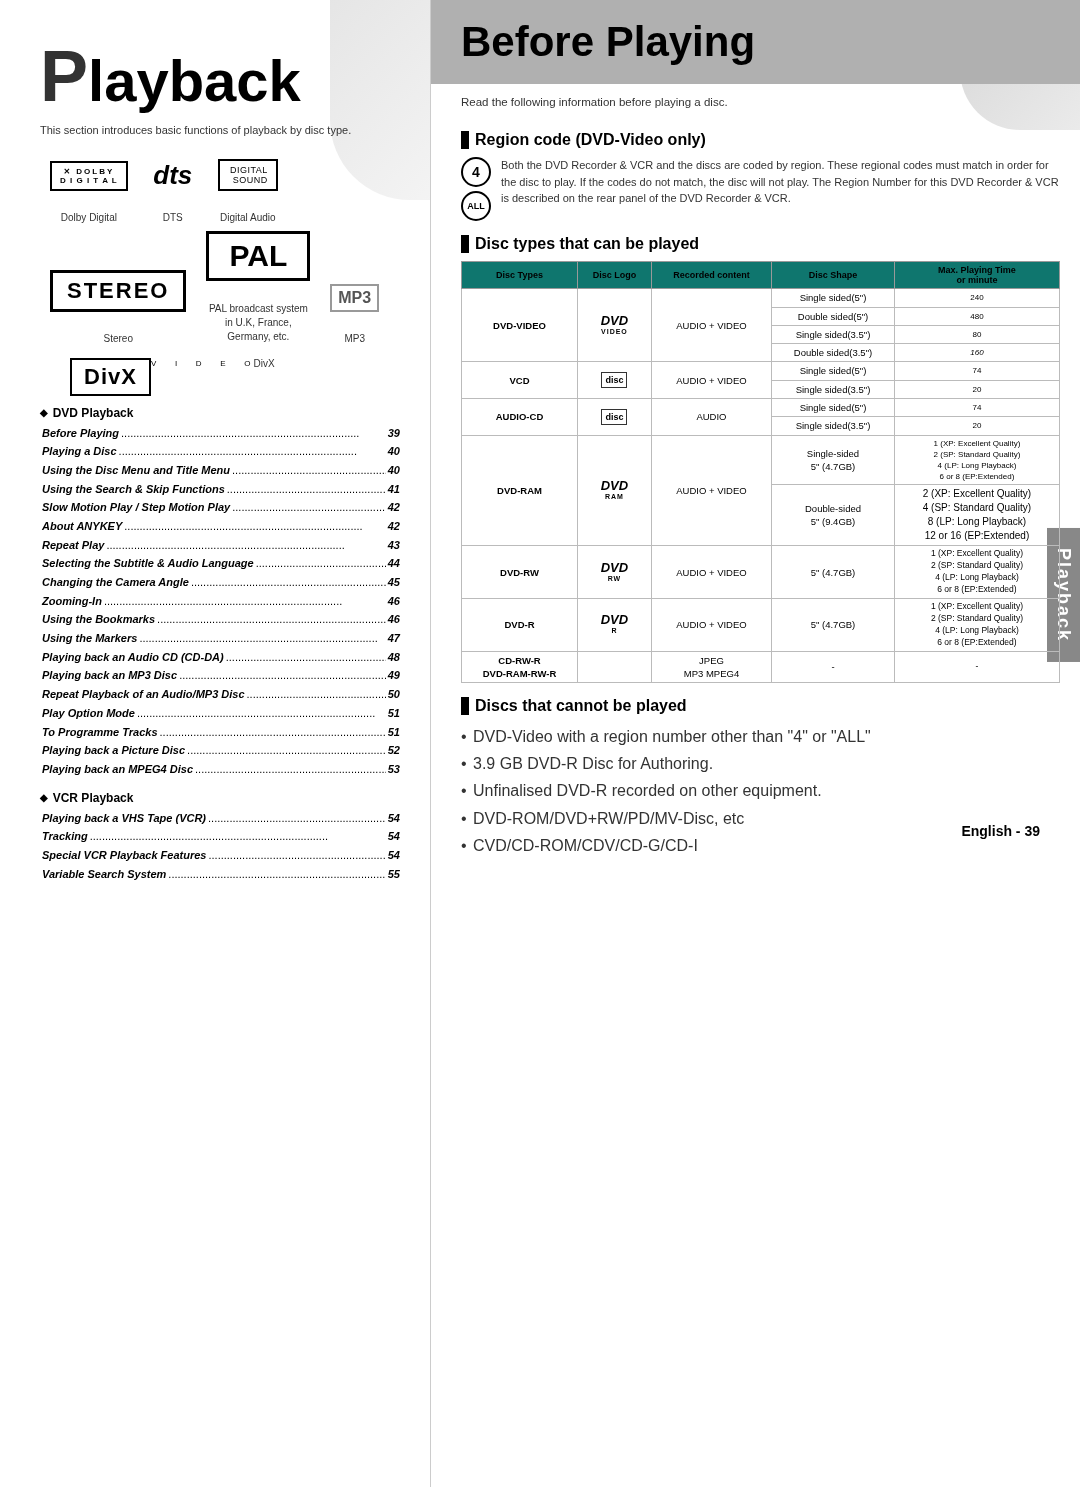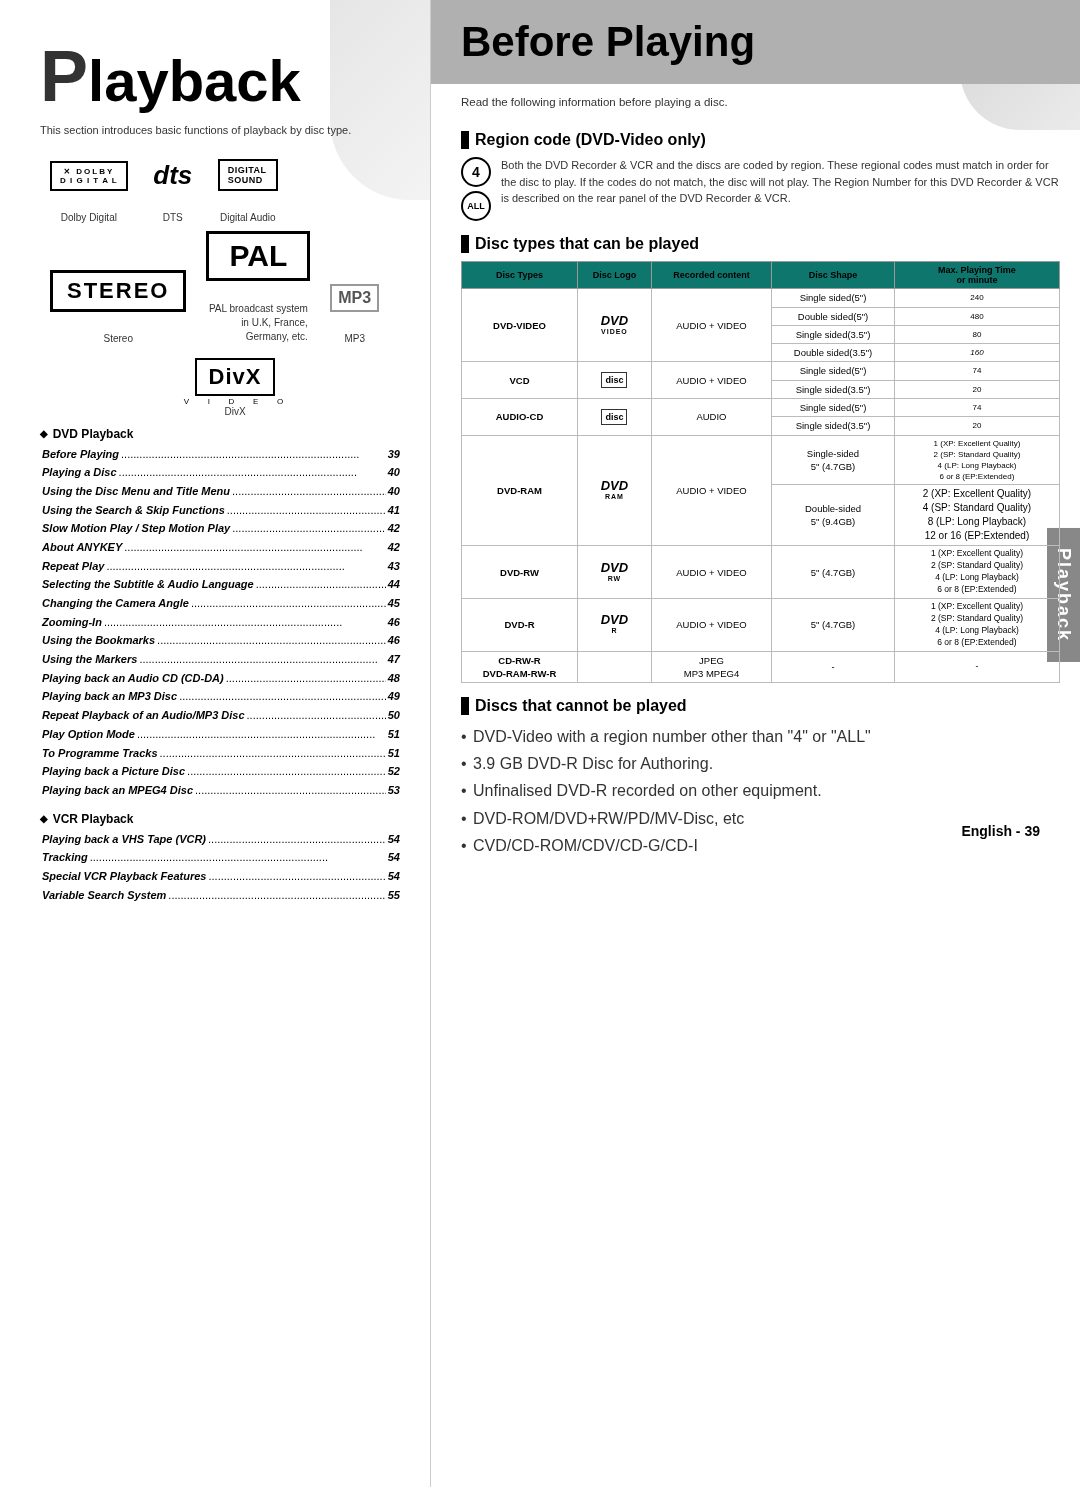--- a/index.html
+++ b/index.html
@@ -114,24 +114,24 @@
     .logo-box.dts {
       font-size: 26px;
       font-style: italic;
       font-weight: 900;
       border: none;
       min-width: 50px;
       padding: 0;
     }
     .logo-box.digital-sound {
       font-size: 9px;
-      font-weight: bold;
+      font-weight: normal;
       letter-spacing: 0.5px;
       min-width: 60px;
-      text-align: left;
+      text-align: right;
     }
     .logo-caption {
       font-size: 10px;
       color: #333;
       text-align: center;
     }
 
     .logos-row2 {
       display: flex;
       gap: 20px;
@@ -154,22 +154,21 @@
     .mp3-box {
       border: 2px solid #999;
       padding: 3px 6px;
       font-size: 16px;
       font-weight: bold;
       color: #555;
     }
 
     .divx-logo {
       display: flex;
-      flex-direction: column;
-      align-items: center;
+      flex-direction: row;
       margin: 14px 0 8px 30px;
     }
     .divx-box {
       border: 2px solid #000;
       padding: 4px 12px;
       font-size: 18px;
       font-weight: 900;
       letter-spacing: 3px;
       color: #000;
     }
@@ -369,21 +368,21 @@
     }
 
     .content-wrap {
       position: relative;
       z-index: 1;
     }
 
     .pal-caption {
       font-size: 10px;
       color: #333;
-      text-align: right;
+      text-align: center;
       line-height: 1.4;
     }
   </style>
 </head>
 <body>
 
 <div class="left-col">
   <div class="bg-shape-left"></div>
   <div class="content-wrap">
 

